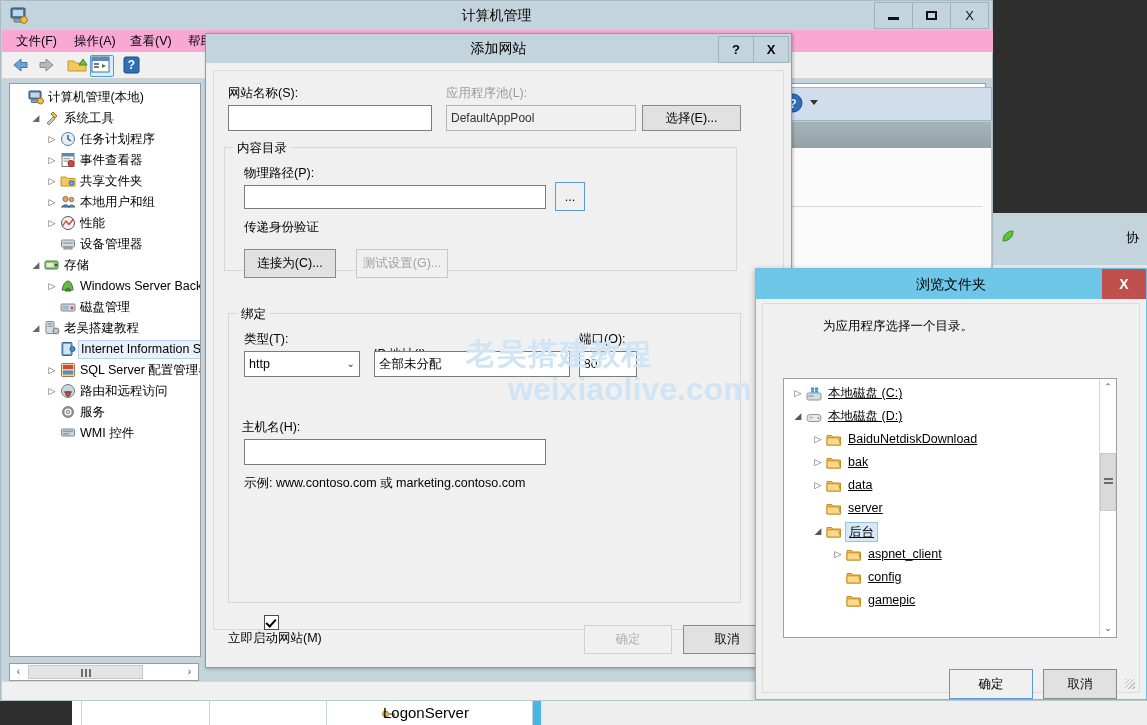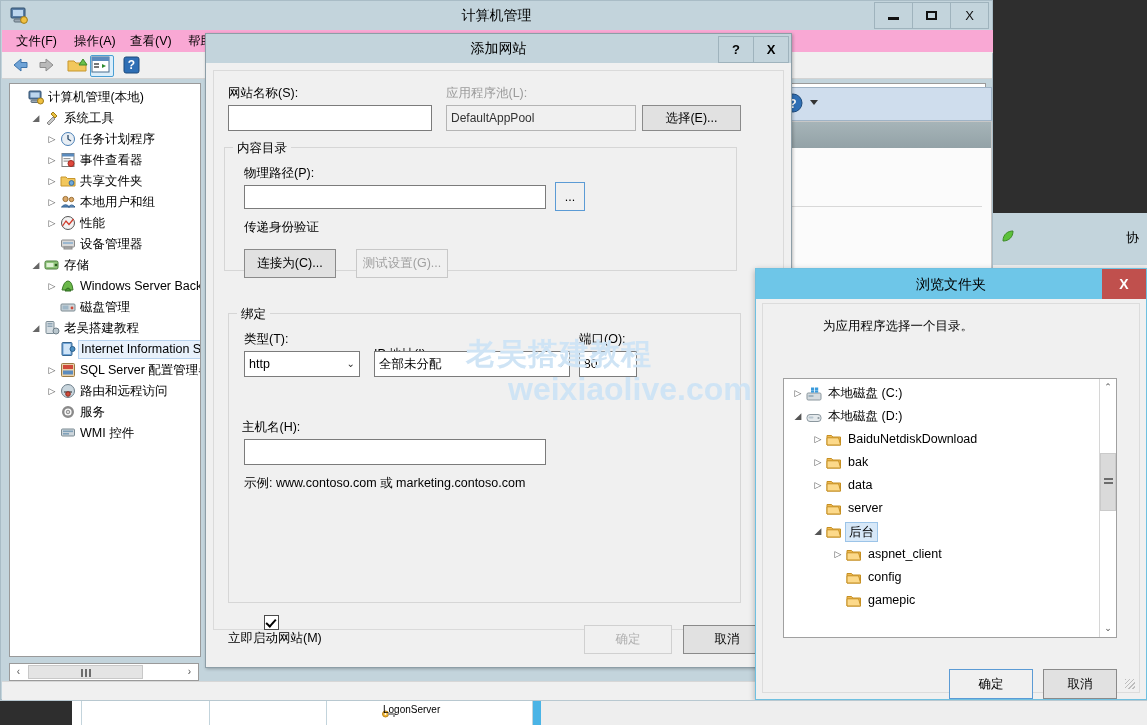--- a/index.html
+++ b/index.html
@@ -108,35 +108,35 @@
   #dlg-browse-title{position:absolute;left:0;top:0;width:390px;height:30px;background:#6ec6e8;}
   #dlg-browse-title .t{position:absolute;left:0;top:0;width:390px;height:30px;line-height:30px;text-align:center;font-size:14px;color:#000;}
   #dlg-browse-title .x{position:absolute;right:0;top:0;width:44px;height:30px;background:#c0504d;color:#fff;
      display:flex;align-items:center;justify-content:center;font-size:14px;font-weight:bold;}
   #dlg-browse-body{position:absolute;left:6px;top:34px;width:378px;height:390px;background:#f0f0f0;border:1px solid #dcdcdc;box-sizing:border-box;}
   #bw-prompt{position:absolute;left:16px;top:14px;font-size:12.5px;margin-left:44px;}
   #bw-tree{position:absolute;left:20px;top:74px;width:334px;height:260px;background:#fff;border:1px solid #a0a0a0;box-sizing:border-box;overflow:hidden;}
   .bnode{position:relative;height:23px;line-height:23px;white-space:nowrap;font-size:12.5px;}
   .bnode .exp{position:absolute;width:12px;text-align:center;font-size:9px;color:#555;line-height:23px;}
   .bnode .fi{position:absolute;width:16px;height:14px;top:4px;}
-  .bnode .lbl{position:absolute;}
+  .bnode .lbl{position:absolute;text-decoration:underline;}
   .bnode.sel .lbl{background:#d7e8f8;border:1px solid #9cc4e8;padding:0 3px;margin-left:-3px;height:18px;line-height:18px;margin-top:2px;display:inline-block;}
   #bw-vscroll{position:absolute;right:0;top:0;width:17px;height:258px;background:#fff;border-left:1px solid #d6d6d6;box-sizing:border-box;}
   #bw-vscroll .arr{position:absolute;left:0;width:16px;height:17px;line-height:17px;text-align:center;font-size:9px;color:#505050;}
   #bw-vscroll .thumb{position:absolute;left:0;top:74px;width:16px;height:58px;background:#dadada;border:1px solid #cacaca;box-sizing:border-box;}
   #bw-vscroll .grip{position:absolute;left:3px;top:24px;width:9px;height:8px;
       background:repeating-linear-gradient(180deg,#6d6d6d 0 2px,transparent 2px 4px);}
   #bw-resize{position:absolute;right:4px;bottom:3px;width:10px;height:10px;
       background:repeating-linear-gradient(135deg,#bdbdbd 0 1px,transparent 1px 3px);}
 
   
   #taskbar{position:absolute;left:0;top:700px;width:1147px;height:25px;background:#e9e9e9;border-top:1px solid #b8c8d0;}
   #tb-start{position:absolute;left:0;top:0;width:72px;height:25px;background:#2e2e2e;}
   .tb-item{position:absolute;top:0;height:25px;background:#fff;border-right:1px solid #c3d4dc;box-sizing:border-box;}
-  #tb-logon{position:absolute;left:383px;top:3px;font-size:10px;white-space:nowrap;}
+  #tb-logon{position:absolute;left:383px;top:3px;font-size:15px;white-space:nowrap;}
   #tb-key{position:absolute;left:382px;top:7px;width:14px;height:10px;}
   #tb-blue{position:absolute;left:533px;top:0;width:8px;height:25px;background:#4ab4e6;}
 </style>
 </head>
 <body>
 
 <div id="desktop"></div>
 
 <div id="cmmgmt">
 

